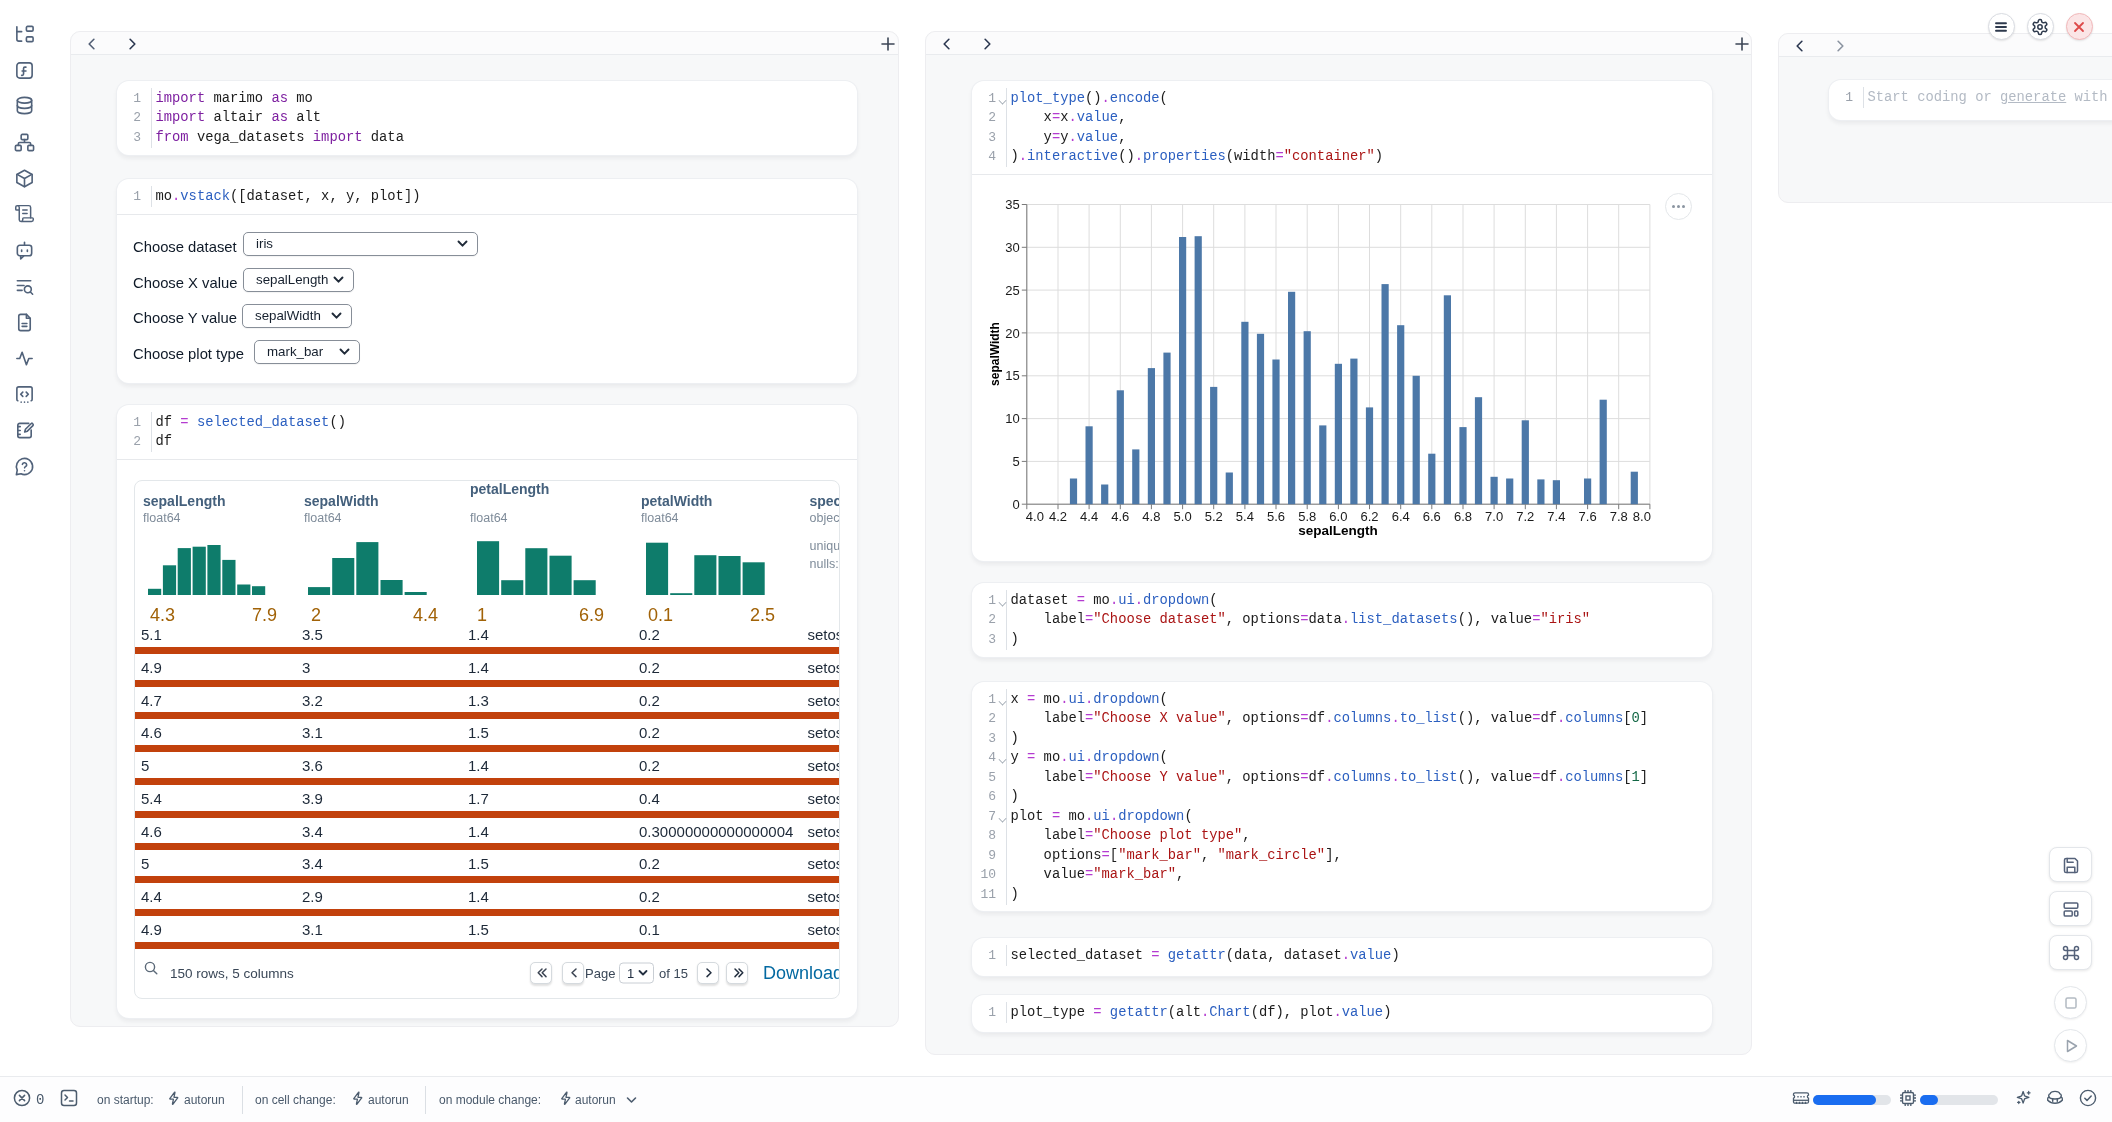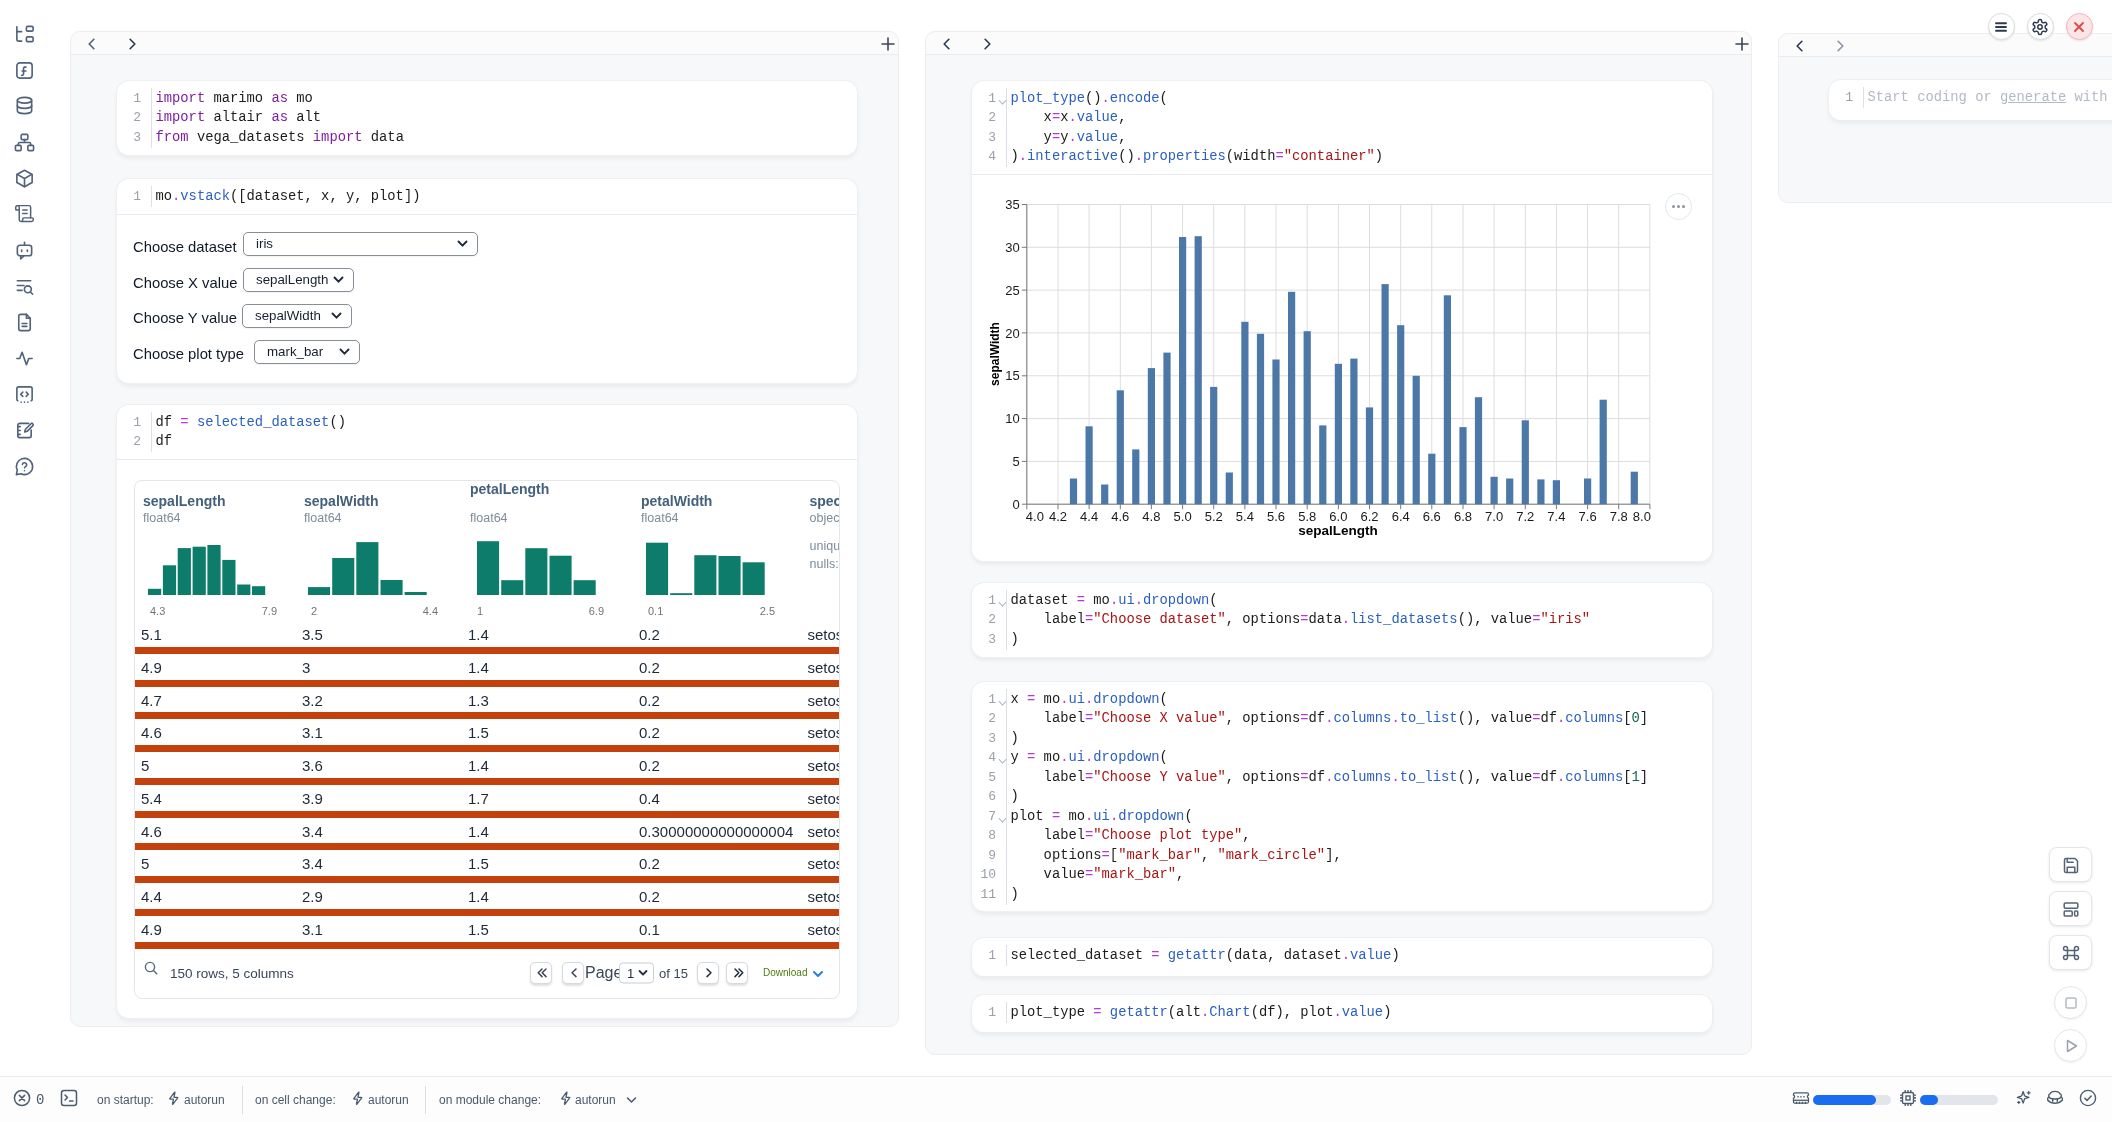--- a/index.html
+++ b/index.html
@@ -19,28 +19,28 @@
 .o{color:#b43bd0}
 .s{color:#aa1414}
 .n{color:#116644}
 .flab{position:absolute;font-size:14.8px;color:#0f1a28;transform:translateY(-50%);white-space:nowrap}
 .sel{position:absolute;height:24px;background:#fff;border:1px solid #878e98;border-radius:5px;font-size:13.3px;color:#16202e;display:flex;align-items:center;padding:1px 8px 2px 12px;box-shadow:0 1px 1px rgba(0,0,0,.05)}
 .sel>span:first-child{flex:1}
 .selch{display:flex;align-items:center}
 .tcard{position:absolute;left:17px;top:75px;width:706px;height:519px;background:#fff;border:1px solid #e3e7ea;border-radius:8px;overflow:hidden}
 .th{position:absolute;font-size:14px;font-weight:bold;color:#44607c;white-space:nowrap}
 .tt{position:absolute;font-size:12.5px;color:#7e8b99;white-space:nowrap}
-.mm{position:absolute;font-size:11px;color:#737373;white-space:nowrap}
+.mm{position:absolute;font-size:18px;color:#a16207;white-space:nowrap}
 .tr{position:absolute;left:0;width:706px;height:32.75px;border-bottom:7px solid #c2410c}
 .tr span{position:absolute;top:50%;transform:translateY(-50%);font-size:15px;color:#1d2938}
 .tfoot{position:absolute;left:0;bottom:0;width:706px;height:51px}
 .ftxt{position:absolute;top:50%;transform:translateY(-50%);font-size:13.5px;color:#3a4757}
 .pbtn{position:absolute;top:50%;transform:translateY(-50%);width:22px;height:22px;background:#fff;border:1px solid #d5dade;border-radius:5px;box-shadow:0 1.5px 2px rgba(0,0,0,.12);display:flex;align-items:center;justify-content:center}
 .psel{position:absolute;top:50%;transform:translateY(-50%);height:21px;background:#fff;border:1px solid #c9ced4;border-radius:4px;font-size:13px;color:#223043;display:flex;align-items:center;padding:0 4px 0 7px}
-.dl{position:absolute;top:50%;transform:translateY(-50%);font-size:10px;color:#4d7c0f;display:flex;align-items:center;gap:4px}
+.dl{position:absolute;top:50%;transform:translateY(-50%);font-size:18px;color:#0369a1;display:flex;align-items:flex-end;gap:4px}
 .chart{position:absolute;left:0;top:0;font-family:"Liberation Sans",sans-serif}
 .dots{position:absolute;width:27px;height:27px;border-radius:50%;background:#fff;border:1px solid #e4e7ea;display:flex;align-items:center;justify-content:center;gap:2.4px}
 .dots i{width:3px;height:3px;border-radius:50%;background:#8b95a1}
 .sideicon{position:absolute;left:14px;width:21px;height:21px;color:#51627a}
 .circbtn{position:absolute;width:27px;height:27px;border-radius:50%;background:#fff;border:1px solid #d9dce2;box-shadow:0 1px 2px rgba(0,0,0,.1);display:flex;align-items:center;justify-content:center}
 .sqbtn{position:absolute;left:2049px;width:43px;height:35px;border-radius:8px;background:#fff;border:1px solid #e3e6ea;box-shadow:0 1px 3px rgba(0,0,0,.1);display:flex;align-items:center;justify-content:center;color:#55627a}
 .rcircbtn{position:absolute;left:2054px;width:33px;height:33px;border-radius:50%;background:#fff;border:1.4px solid #e4e7eb;box-shadow:0 1px 2px rgba(0,0,0,.06);display:flex;align-items:center;justify-content:center;color:#9aa3ae}
 .sbar{position:absolute;left:0;top:1076px;width:2112px;height:46px;background:#fdfdfe;border-top:1px solid #e9ebee}
 .sbit{position:absolute;top:50%;transform:translateY(-50%);font-size:12px;color:#49596b;white-space:nowrap}
 .vsep{position:absolute;top:9px;width:1px;height:28px;background:#dbdfe4}
@@ -308,21 +308,21 @@
       <div class="pbtn" style="left:395px">
             <svg class="" width="18" height="18" viewBox="0 0 18 18" fill="none" style="color:#3d4654">
               <path d="m10 5-3.8 3.8L10 12.6M14 5l-3.8 3.8L14 12.6" stroke="currentColor" stroke-width="1.5" stroke-linecap="round" stroke-linejoin="round"></path>
             </svg>
           </div>
       <div class="pbtn" style="left:427px">
             <svg class="" width="18" height="18" viewBox="0 0 18 18" fill="none" style="color:#3d4654">
               <path d="m12 5-4 3.8 4 3.8" stroke="currentColor" stroke-width="1.5" stroke-linecap="round" stroke-linejoin="round"></path>
             </svg>
           </div>
-      <div class="ftxt" style="left:450px;font-size:16px">Page</div>
+      <div class="ftxt" style="left:450px;font-size:13px">Page</div>
       <div class="psel" style="left:484px">1 <svg class="" width="12" height="12" viewBox="0 0 12 12" fill="none" style="margin-left:3px">
               <path d="m2.5 4.5 3.5 3.5 3.5-3.5" stroke="#243041" stroke-width="1.8" stroke-linecap="round" stroke-linejoin="round"></path>
             </svg></div>
       <div class="ftxt" style="left:524px;font-size:13px">of 15</div>
       <div class="pbtn" style="left:562px">
             <svg class="" width="18" height="18" viewBox="0 0 18 18" fill="none" style="color:#243041">
               <path d="m8 5 4 3.8-4 3.8" stroke="currentColor" stroke-width="1.5" stroke-linecap="round" stroke-linejoin="round"></path>
             </svg>
           </div>
       <div class="pbtn" style="left:591px">

